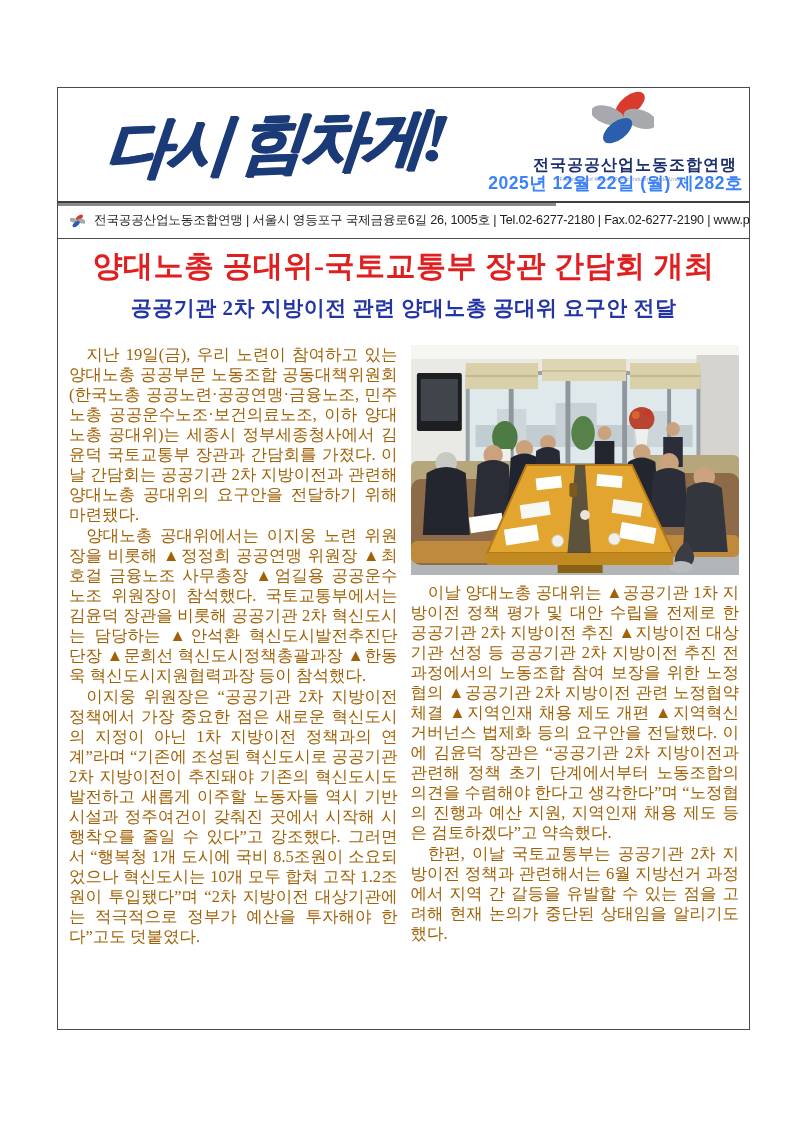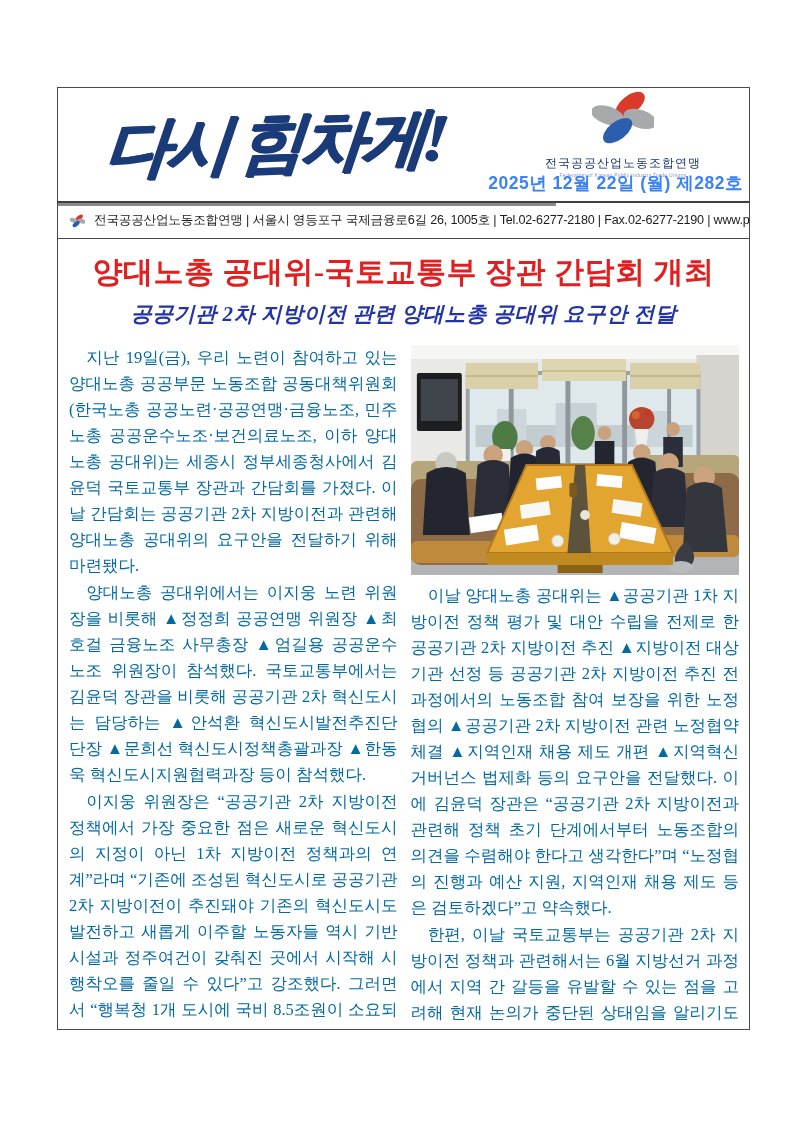--- a/index.html
+++ b/index.html
@@ -12,43 +12,43 @@
   .header{position:relative;width:100%;height:113px;border-bottom:2px solid #3f3f3f;}
   .header-thickline{position:absolute;left:0;bottom:-5px;width:72%;height:3px;background:#8a8a8a;}
   .slogan{position:absolute;left:48px;top:2px;width:400px;height:104px;
           display:flex;align-items:center;color:#1b3a78;
           font-size:66px;font-weight:900;font-style:italic;letter-spacing:-5px;
           transform:skewX(-7deg) rotate(-2deg);
           text-shadow:1px 1px 0 #1b3a78, -1px 0 0 #1b3a78;}
   .logo-block{position:absolute;right:36px;top:3px;width:180px;text-align:center;}
   .logo-mark{display:inline-block;}
   .org-name{margin-top:6px;font-family:"Liberation Sans",sans-serif;
-            font-size:12px;font-weight:normal;color:#1a2f6e;letter-spacing:1px;white-space:nowrap;}
+            font-size:16px;font-weight:bold;color:#1a2f6e;letter-spacing:1px;white-space:nowrap;}
   .org-name-en{font-family:"Liberation Sans",sans-serif;font-size:5px;color:#8a93b0;
                letter-spacing:.3px;white-space:nowrap;}
   .issue-line{position:absolute;right:6px;bottom:6px;font-family:"Liberation Sans",sans-serif;
               font-size:17.5px;font-weight:bold;color:#3b82f6;letter-spacing:.5px;white-space:nowrap;}
 
   
   .info-bar{position:relative;height:36px;border-bottom:1.5px solid #4a4a4a;
             display:flex;align-items:center;gap:9px;padding:0 12px;box-sizing:border-box;}
   .info-text{font-family:"Liberation Sans",sans-serif;font-size:12.6px;color:#1c1c1c;
              white-space:nowrap;letter-spacing:-.2px;}
 
   
-  .headline{margin:13px 6px 0 6px;text-align:center;color:#e02020;
+  .headline{margin:7px 6px 0 6px;text-align:center;color:#e02020;
             font-size:30px;font-weight:bold;letter-spacing:.5px;white-space:nowrap;}
   .subheadline{margin:7px 6px 0 6px;text-align:center;color:#2334a4;
-               font-size:21px;font-weight:bold;letter-spacing:.5px;white-space:nowrap;font-style:italic;}
+               font-size:21px;font-weight:bold;letter-spacing:.5px;white-space:nowrap;}
 
   
   .body-cols{position:absolute;left:11px;right:10px;top:257px;bottom:4px;
              display:flex;gap:13px;overflow:hidden;}
   .col{flex:1;min-width:0;overflow:hidden;}
-  .col p{margin:0 0 1px 0;font-size:16.5px;line-height:26px;color:#0369a1;
+  .col p{margin:0 0 1px 0;font-size:16.5px;line-height:20px;color:#a16207;
          text-align:justify;text-indent:1.05em;word-break:break-all;}
   .photo-wrap{width:100%;height:230px;margin-bottom:8px;overflow:hidden;background:#eceae6;}
   .photo-wrap svg{display:block;}
 </style>
 </head>
 <body>
 
 <div class="page">
   <div class="frame">
 

